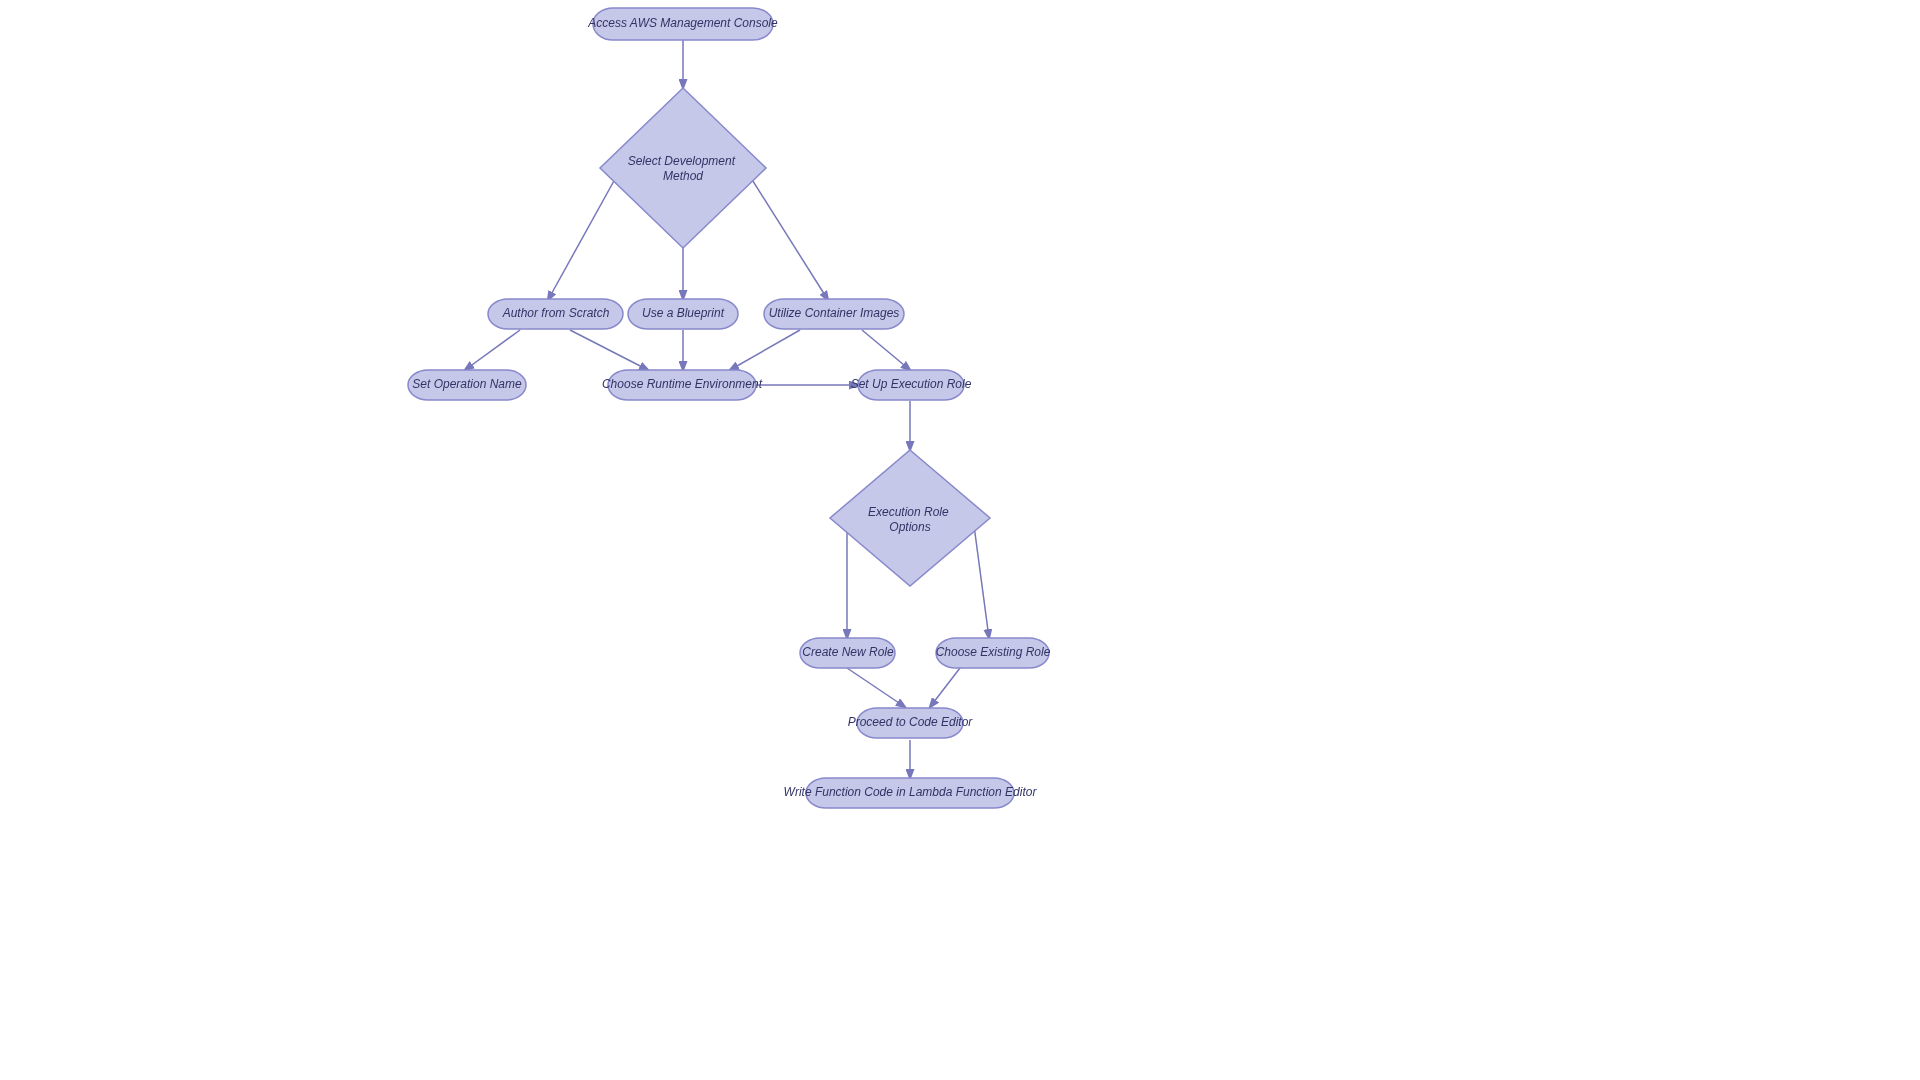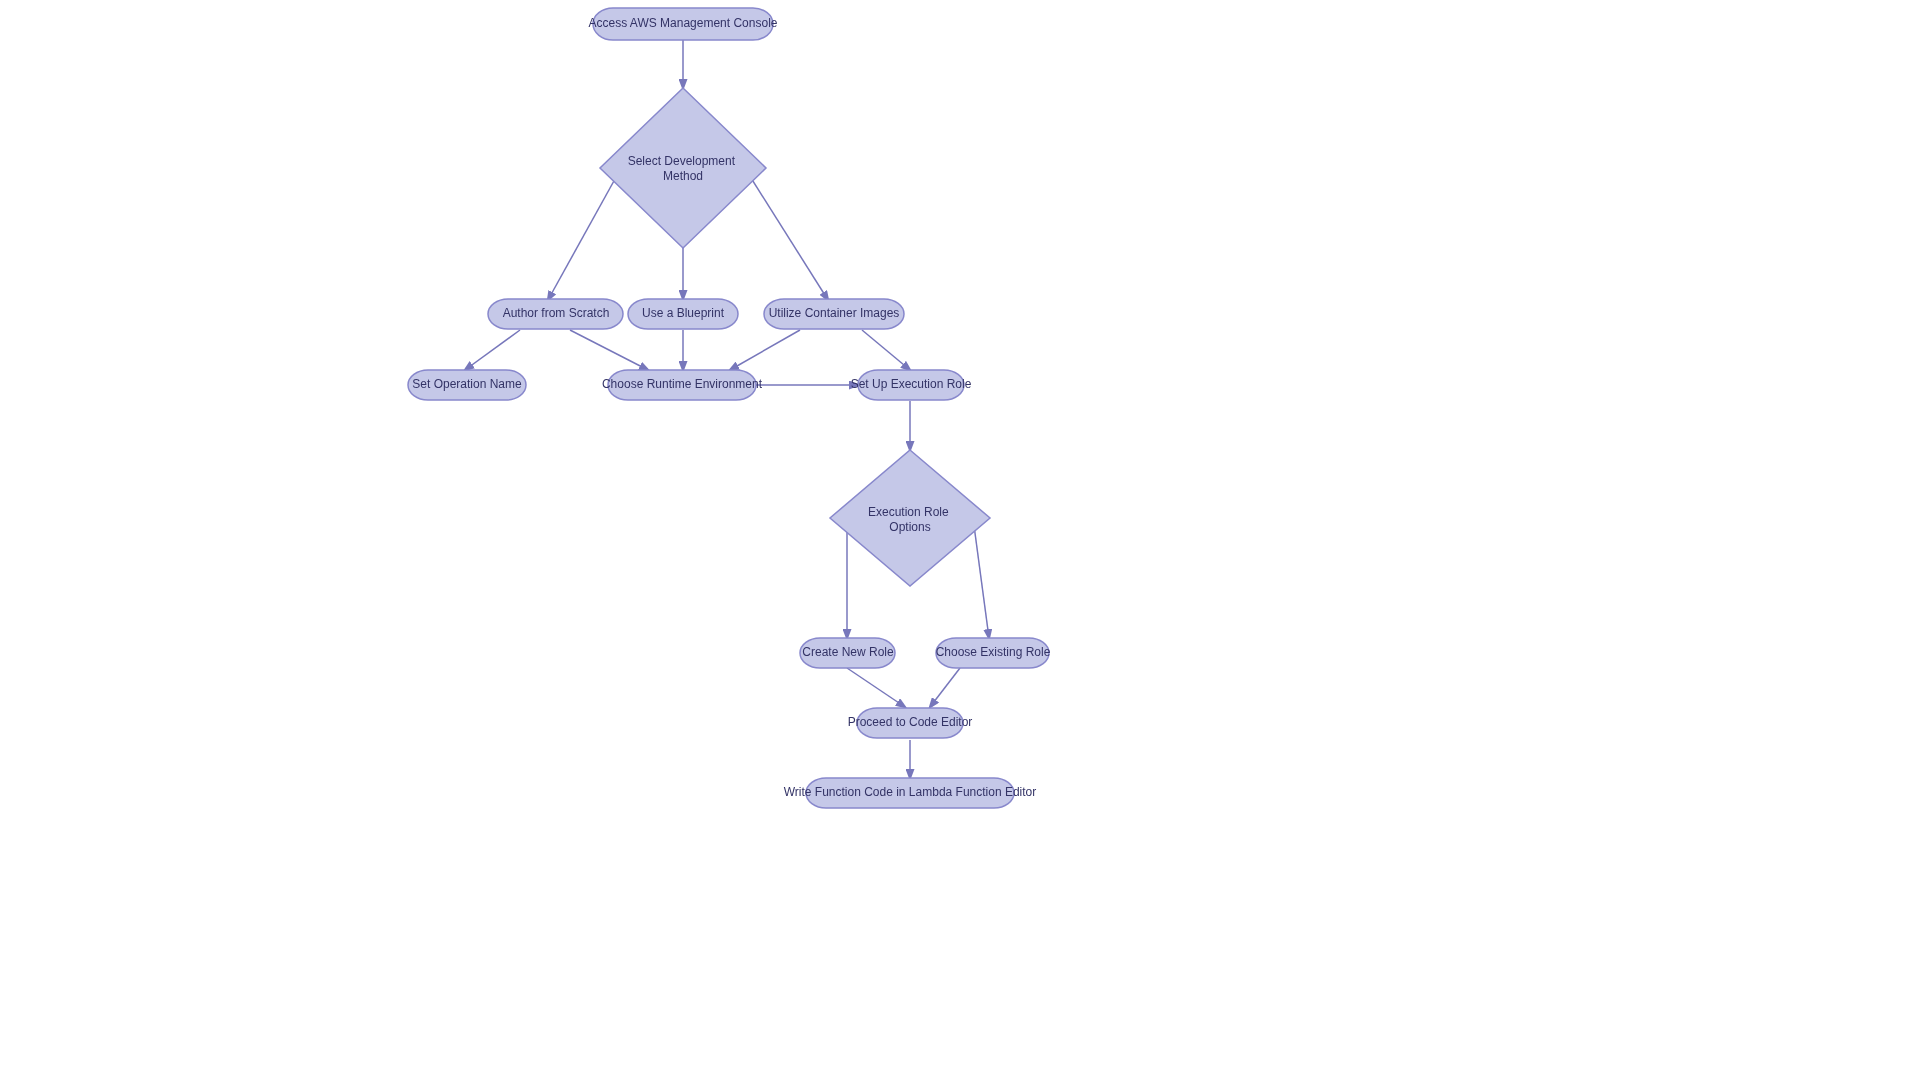--- a/index.html
+++ b/index.html
@@ -9,20 +9,21 @@
       width: 1920px;
       height: 1080px;
       overflow: hidden;
       position: relative;
     }
     .diagram-container {
       position: absolute;
       top: 0; left: 0;
       width: 1672px;
       height: 1080px;
+      font-style: italic;
     }
     svg {
       position: absolute;
       top: 0; left: 0;
       width: 1920px;
       height: 1080px;
     }
     
     .node-rect {
       fill: #c5c8e8;

